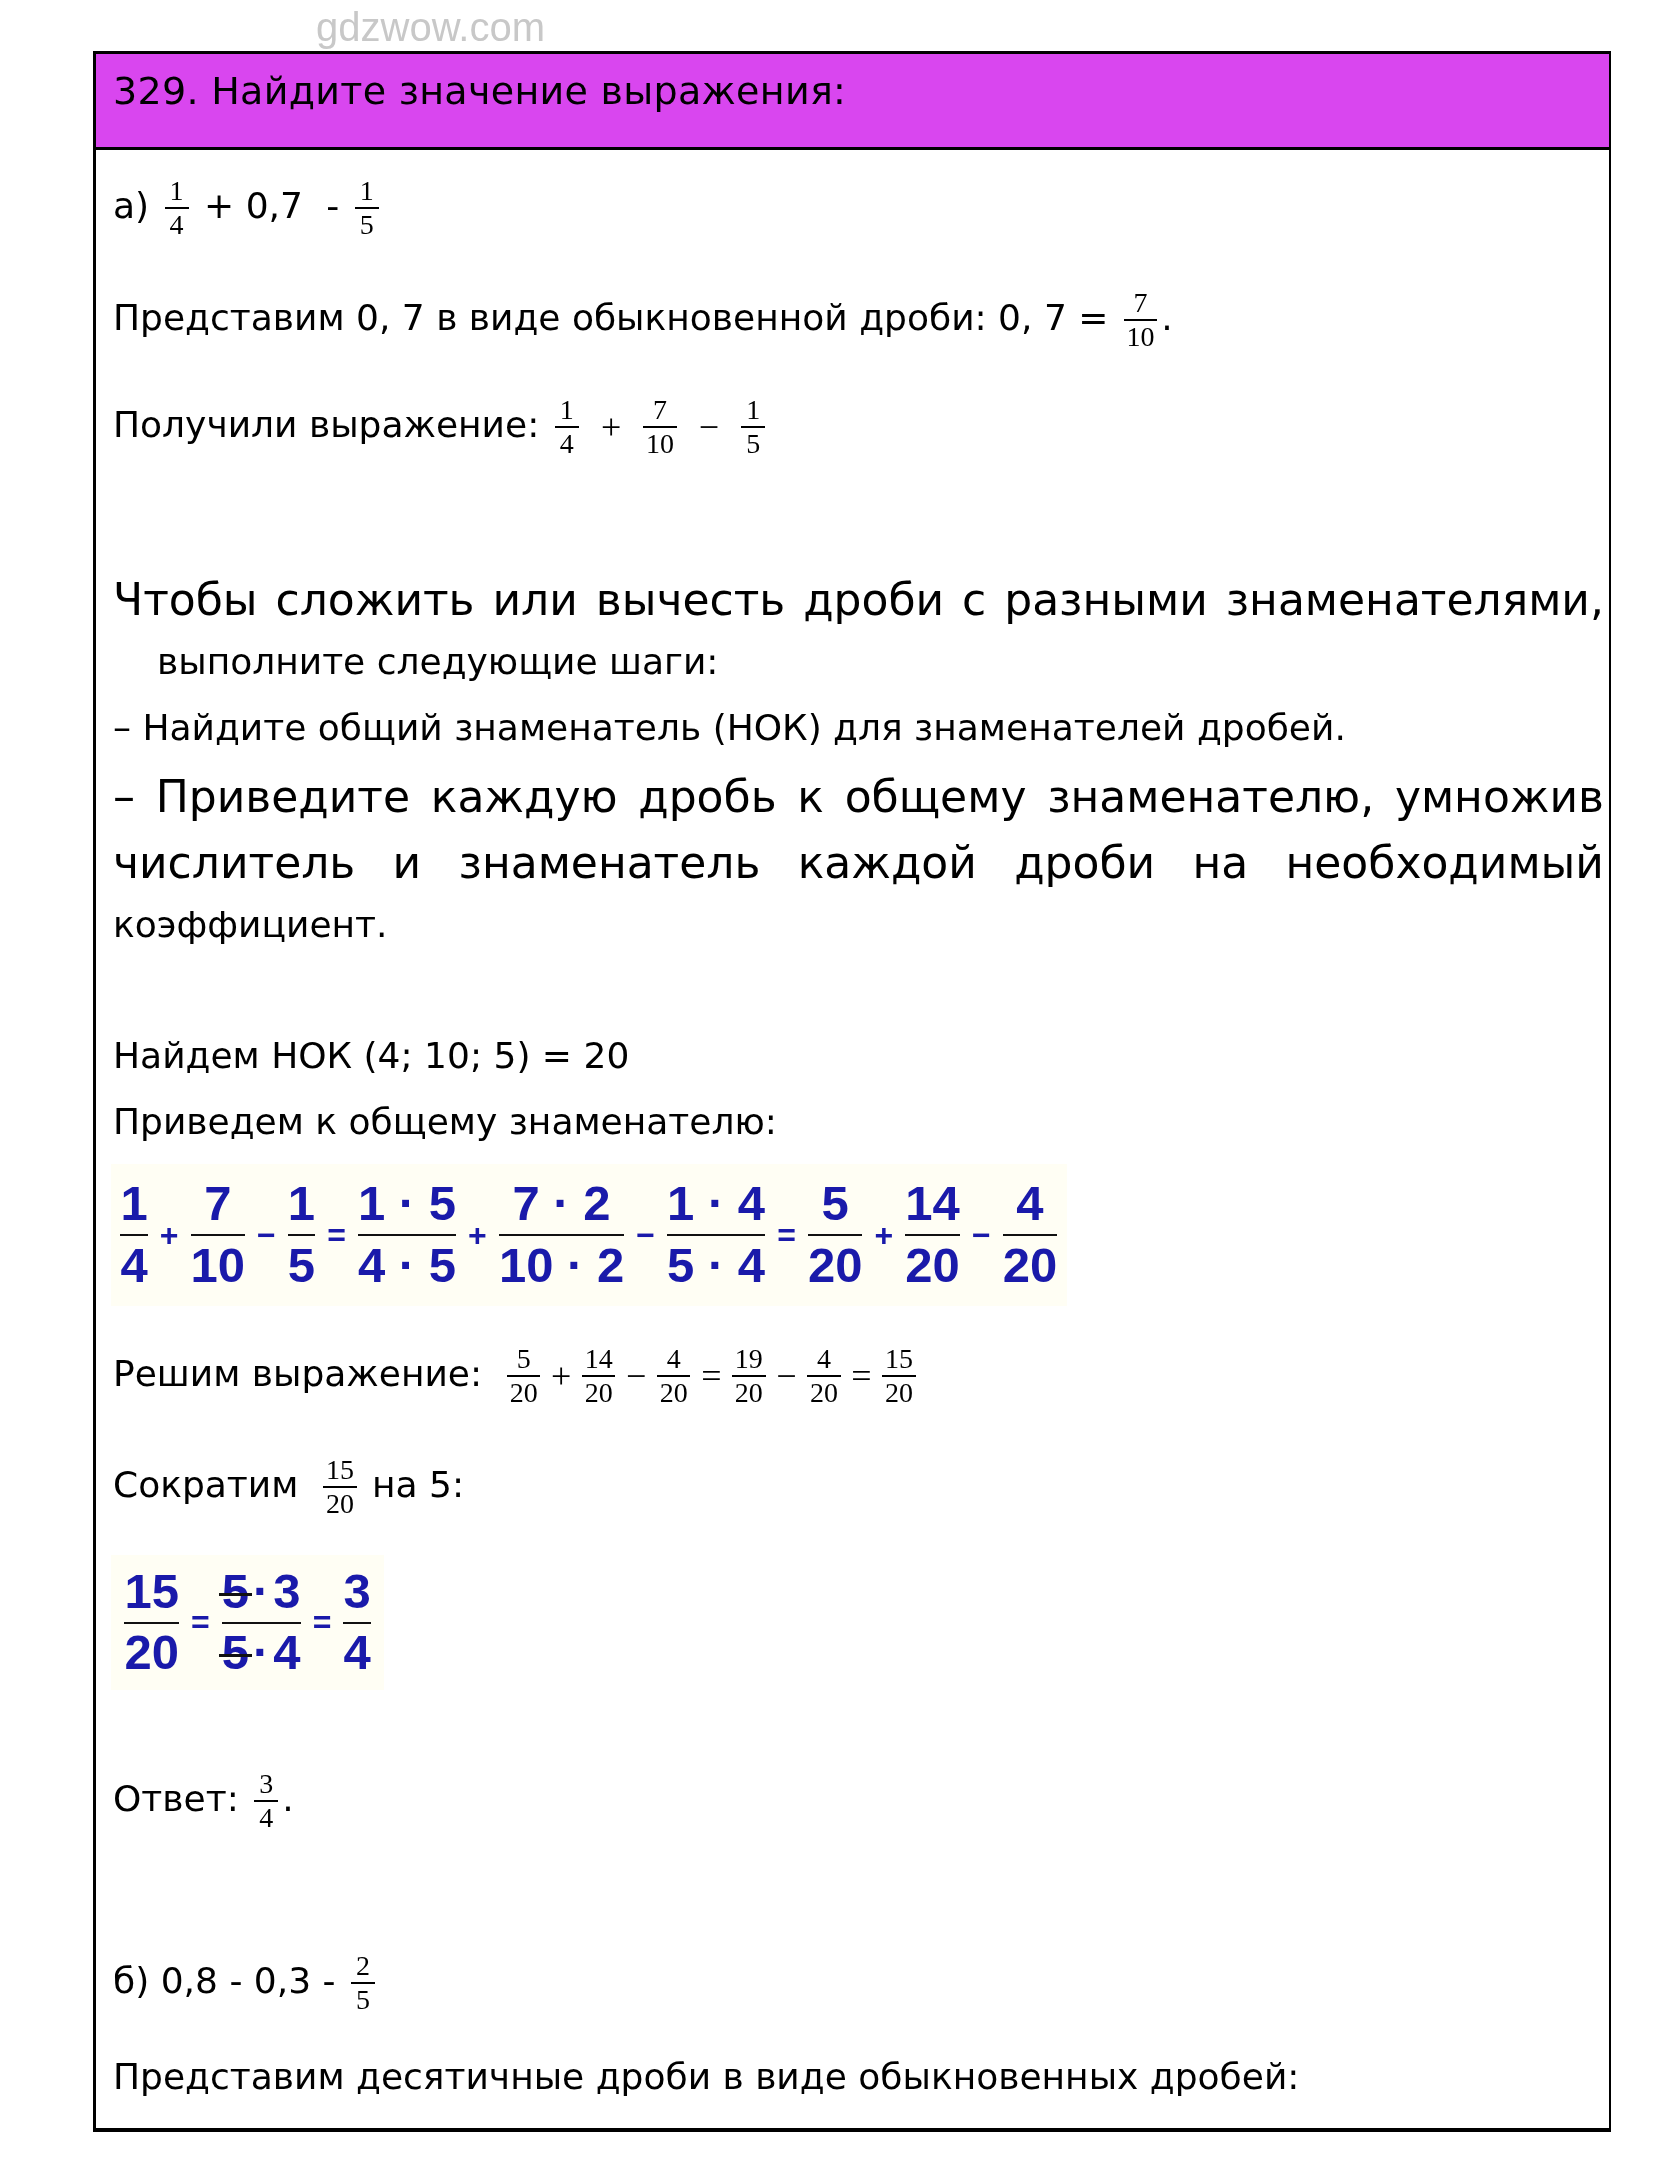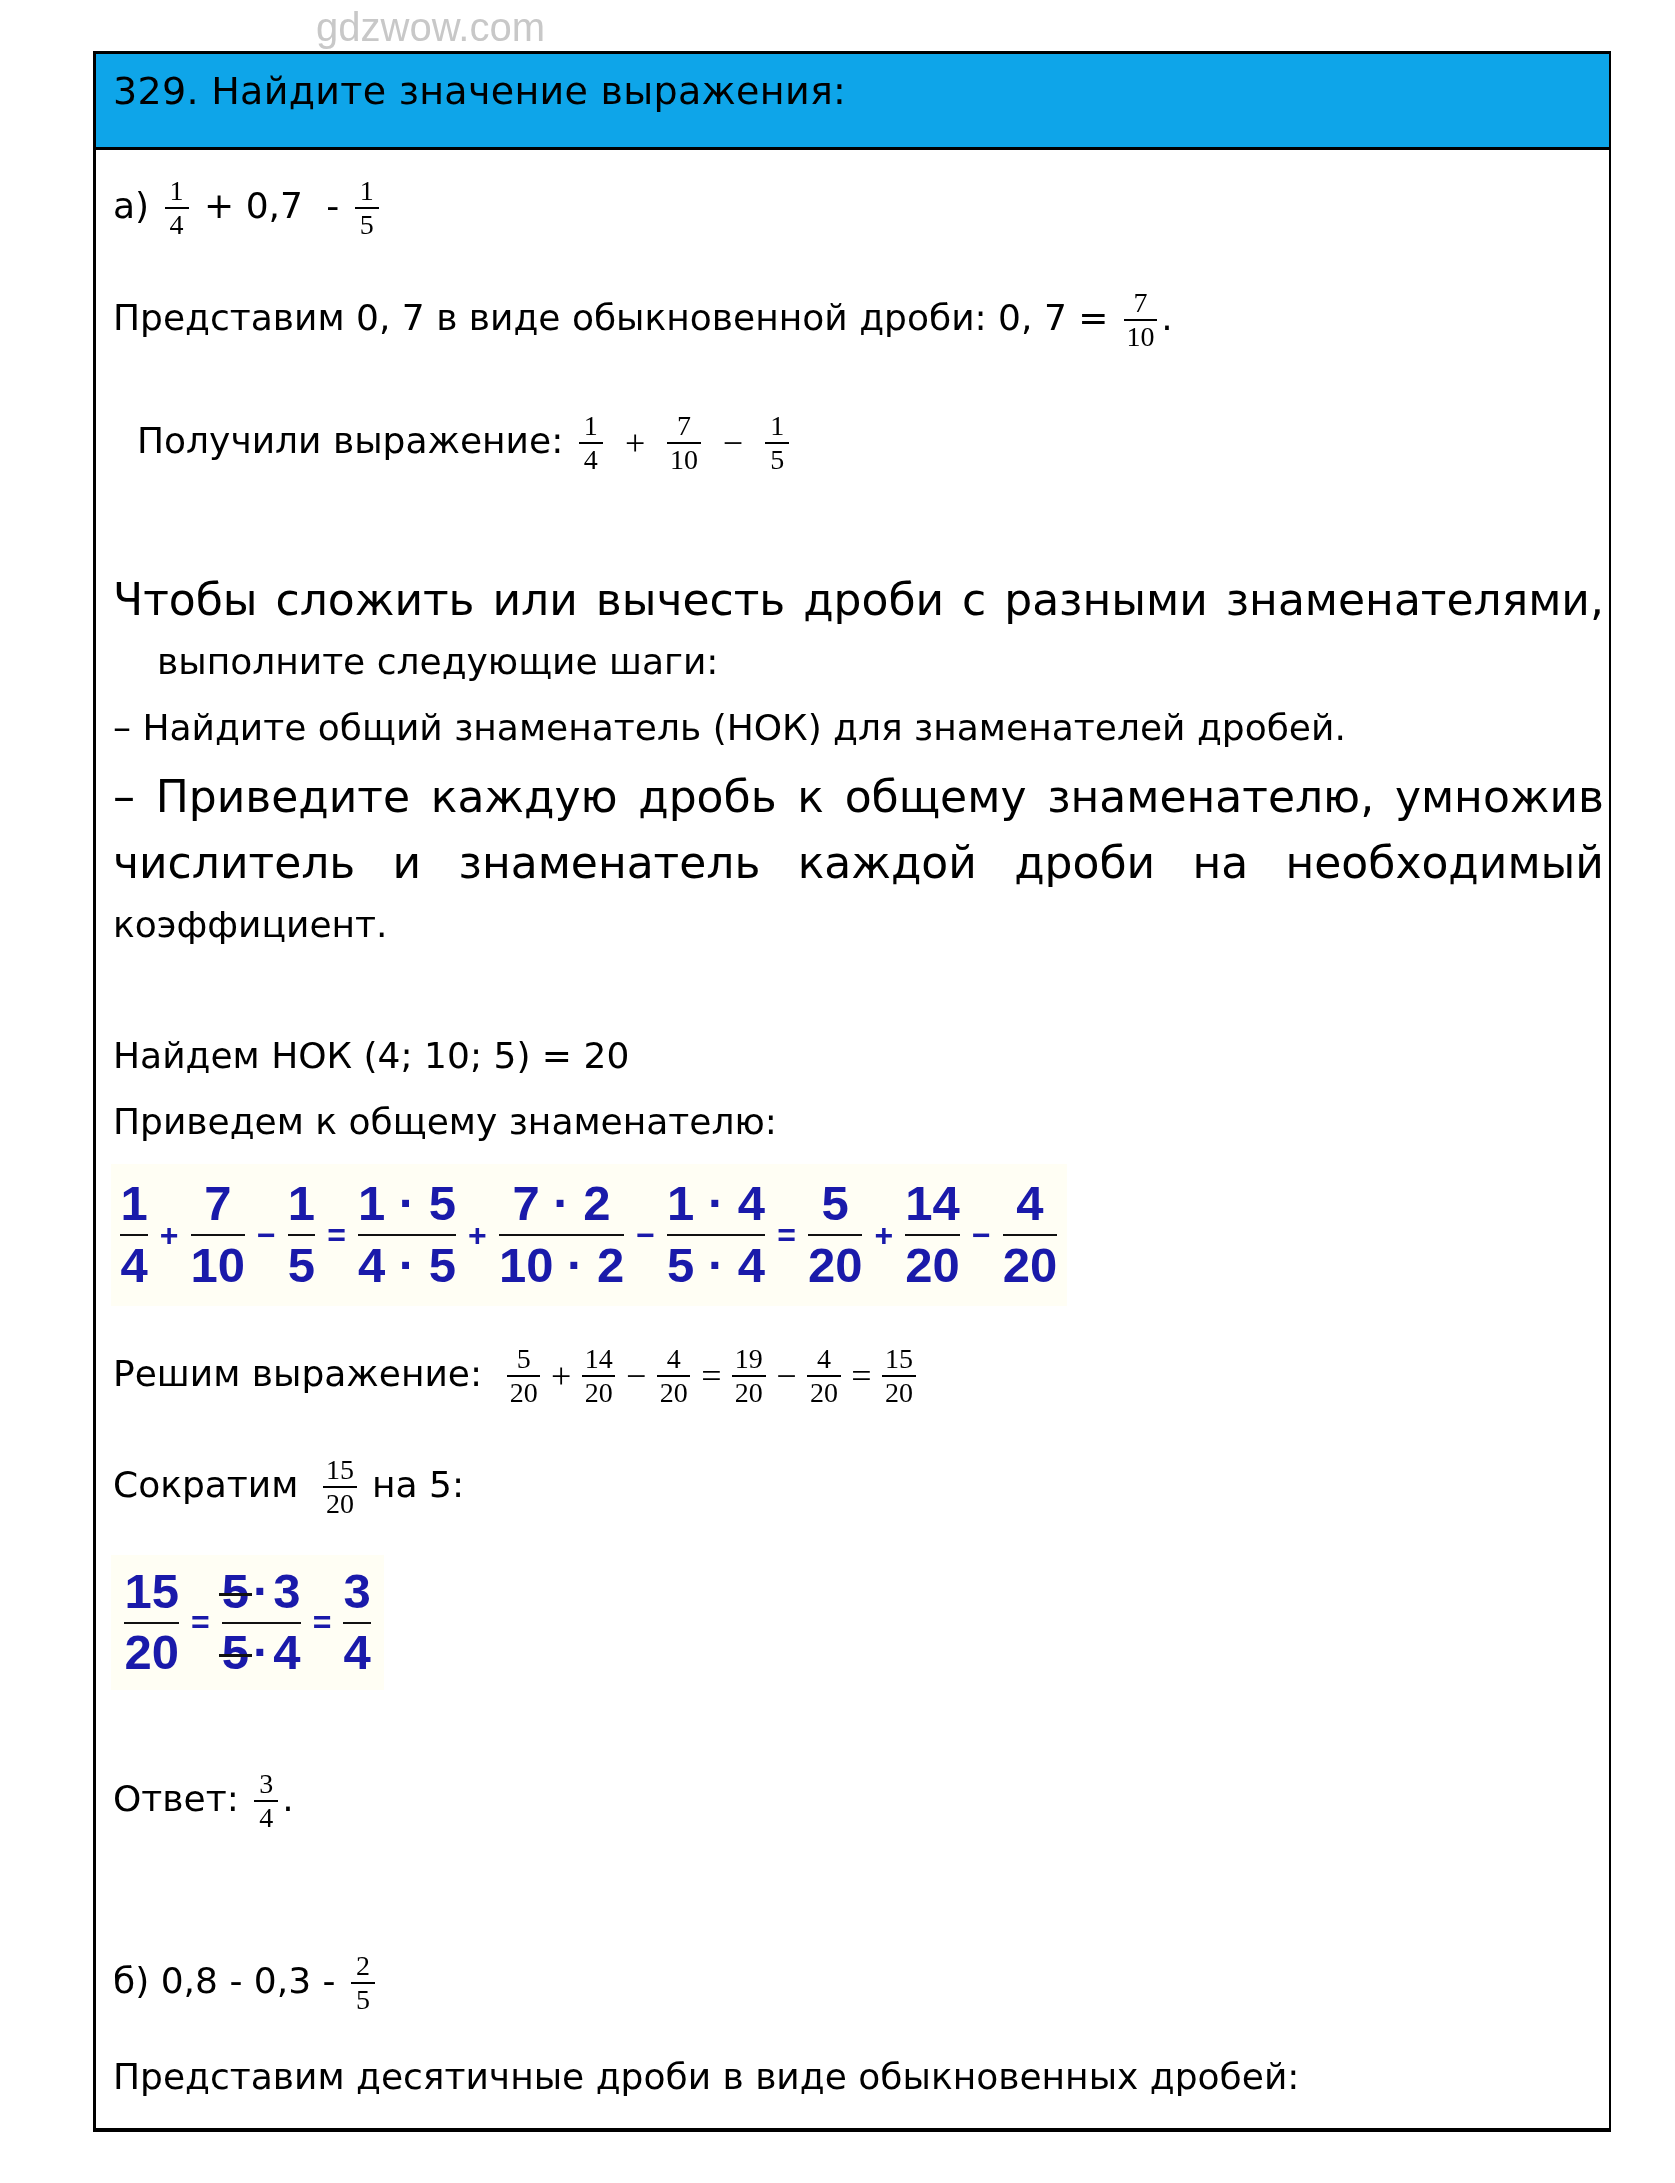--- a/index.html
+++ b/index.html
@@ -1,20 +1,20 @@
 <!DOCTYPE html>
 <html style="font-size:10.8px"><head>
 <meta charset="utf-8">
 <style>
   html, body { margin: 0; padding: 0; background: #ffffff; }
   body { width: 1676px; height: 2183px; position: relative; overflow: hidden;
          font-family: "DejaVu Sans", sans-serif; color: #000; }
   .box { position: absolute; left: 93px; top: 51px; width: 1518px; height: 2081px;
          border: 3.4px solid #000; border-right-width: 2.7px; border-bottom-width: 4px; background: #fff; box-sizing: border-box; }
-  .header { position: absolute; left: 0; top: 0; right: 0; height: 96px; background: #0ea5e9;
+  .header { position: absolute; left: 0; top: 0; right: 0; height: 96px; background: #d946ef;
             border-bottom: 3.4px solid #000; box-sizing: border-box; }
   .header-title { position: absolute; left: 17px; top: 15px; font-size: 38px; letter-spacing: 0.3px; }
   .line { position: absolute; left: 17px; font-size: 36px; white-space: nowrap; line-height: 1; }
   .justify { position: absolute; left: 17px; width: 1491px; font-size: 44px; line-height: 1;
              text-align: justify; text-align-last: justify; white-space: nowrap; display: flex; justify-content: space-between; }
   .frac { display: inline-flex; flex-direction: column; align-items: center; vertical-align: middle;
           font-family: "Liberation Serif", serif; font-size: 28px; line-height: 1.15; margin: 0 4px; }
   .frac .num, .frac .den { padding: 0 2.7px; }
   .frac .bar { width: 100%; border-top: 2px solid #000; min-width: 24px; }
   .op { font-family: "Liberation Serif", serif; font-size: 36px; margin: 0 6.7px; vertical-align: middle; }
@@ -68,21 +68,21 @@
 
   <div class="line" style="top:233px;">
     <span>Представим 0, 7 в виде обыкновенной дроби: 0, 7 =</span>
     <span class="frac">
         <span class="num">7</span>
         <span class="bar"></span>
         <span class="den">10</span>
       </span><span>.</span>
   </div>
 
-  <div class="line" style="top:356px;margin-left:24px;">
+  <div class="line" style="top:340px;">
     <span>Получили выражение:</span>
     <span class="frac">
         <span class="num">1</span>
         <span class="bar"></span>
         <span class="den">4</span>
       </span>
     <span class="op">+</span>
     <span class="frac">
         <span class="num">7</span>
         <span class="bar"></span>

